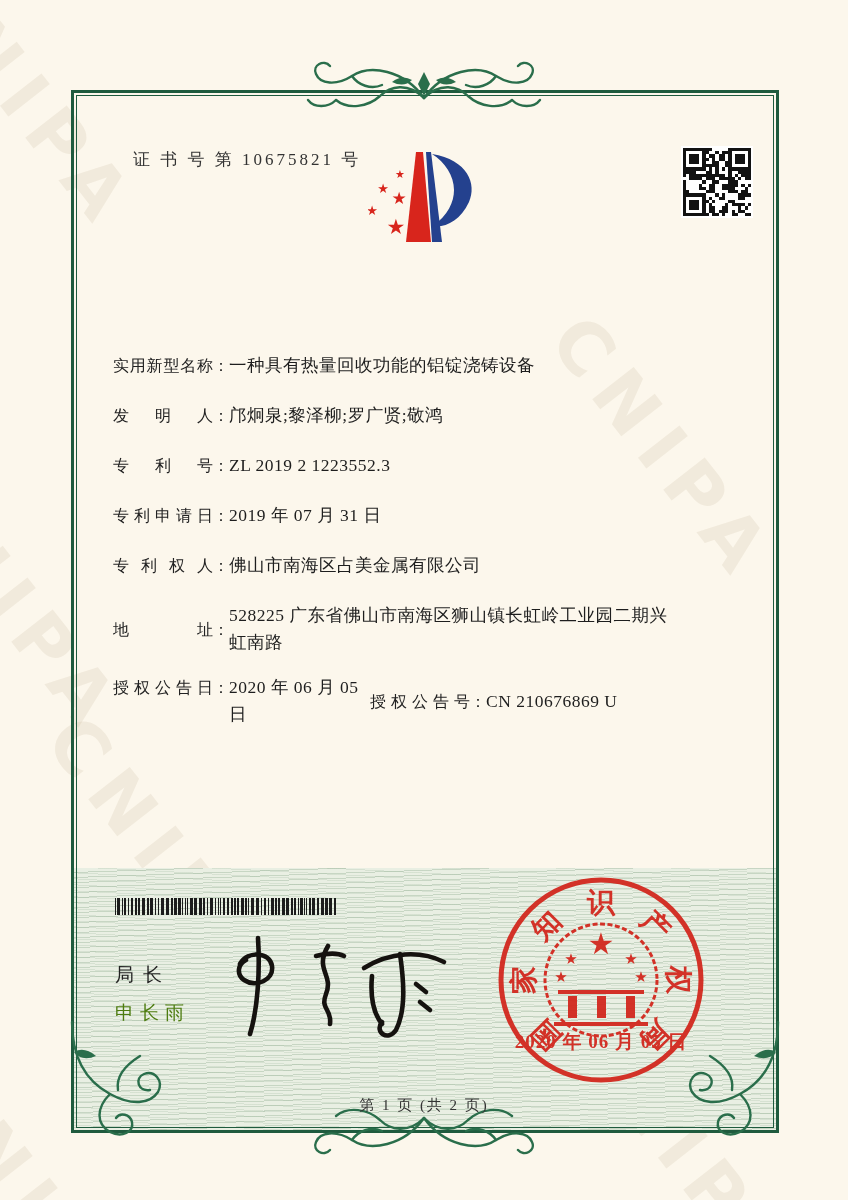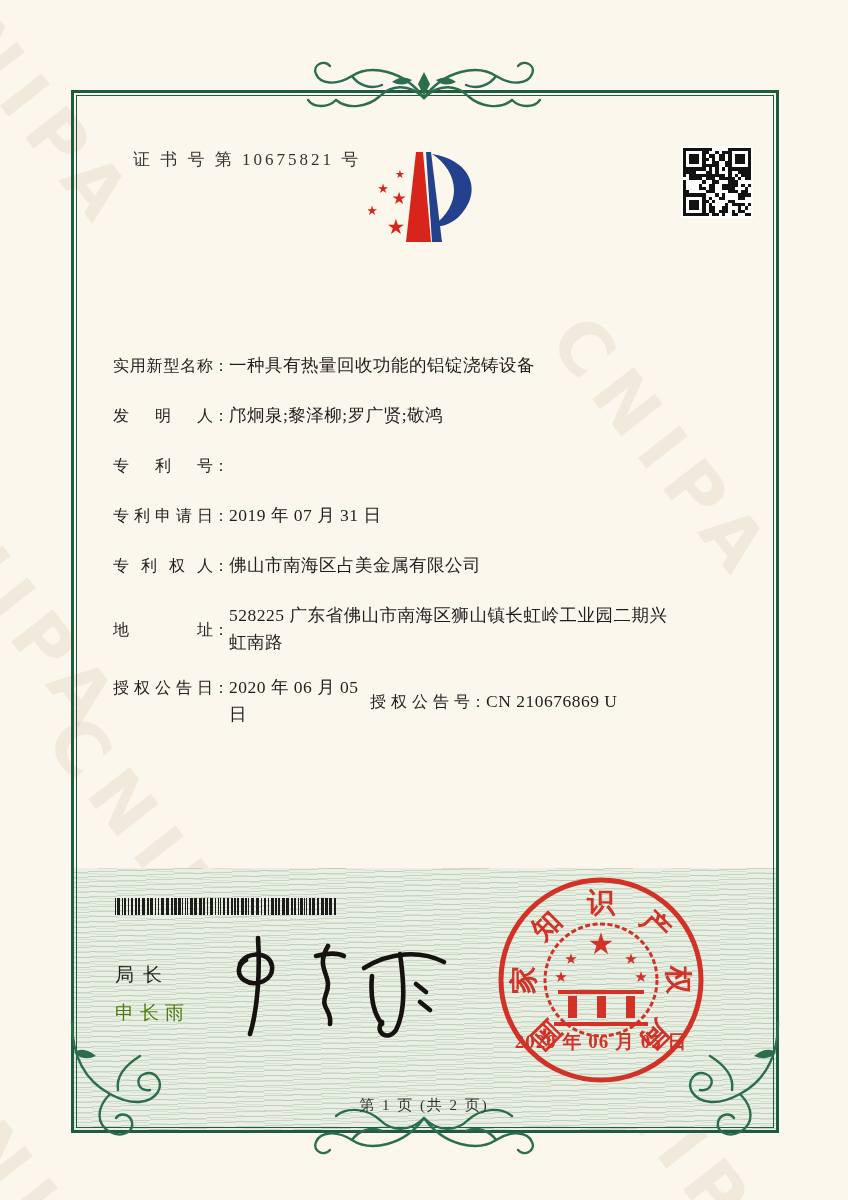--- a/index.html
+++ b/index.html
@@ -436,20 +436,21 @@
       <span class="fvalue">一种具有热量回收功能的铝锭浇铸设备</span>
     </div>
     <div class="frow">
       <span class="flabel">发明人</span>
         <span class="fcolon">：</span>
       <span class="fvalue">邝炯泉;黎泽柳;罗广贤;敬鸿</span>
     </div>
     <div class="frow">
       <span class="flabel">专利号</span>
         <span class="fcolon">：</span>
+      <span class="fvalue">ZL 2019 2 1223552.3</span>
     </div>
     <div class="frow">
       <span class="flabel">专利申请日</span>
         <span class="fcolon">：</span>
       <span class="fvalue">2019 年 07 月 31 日</span>
     </div>
     <div class="frow">
       <span class="flabel">专利权人</span>
         <span class="fcolon">：</span>
       <span class="fvalue">佛山市南海区占美金属有限公司</span>

